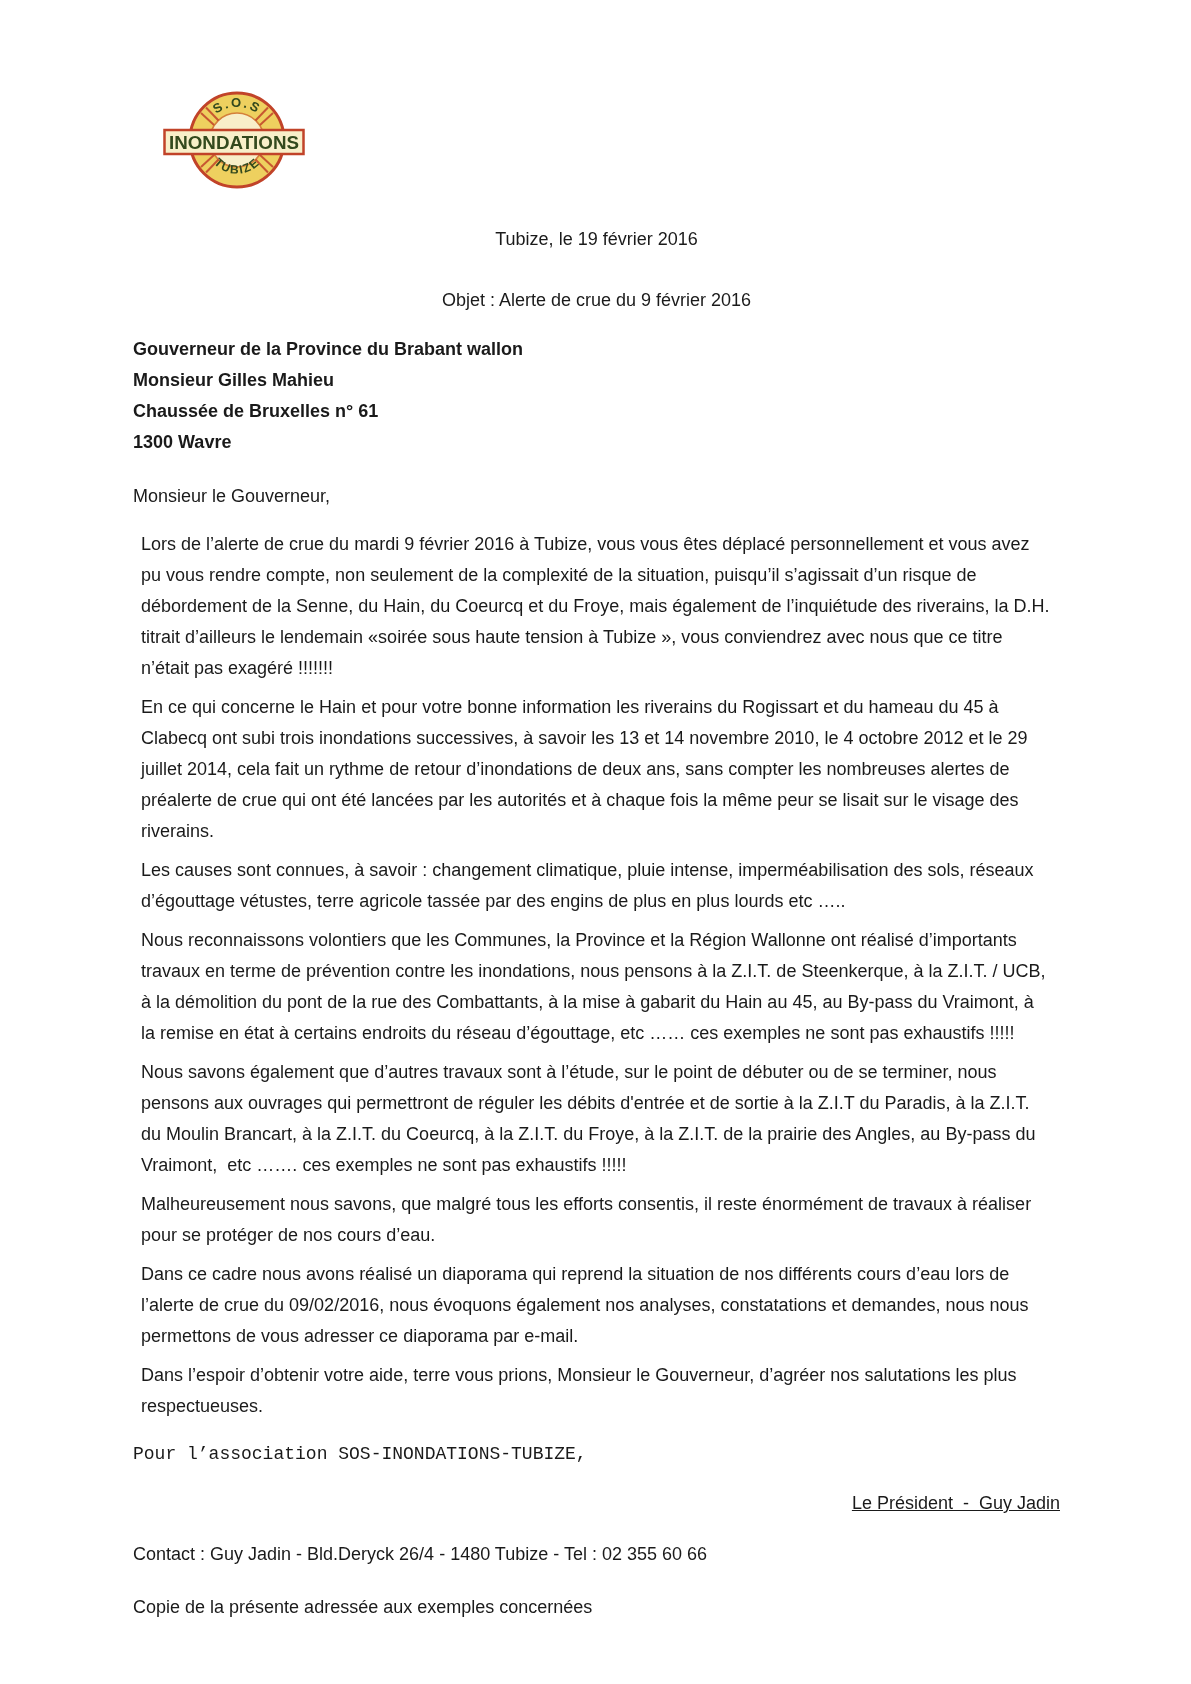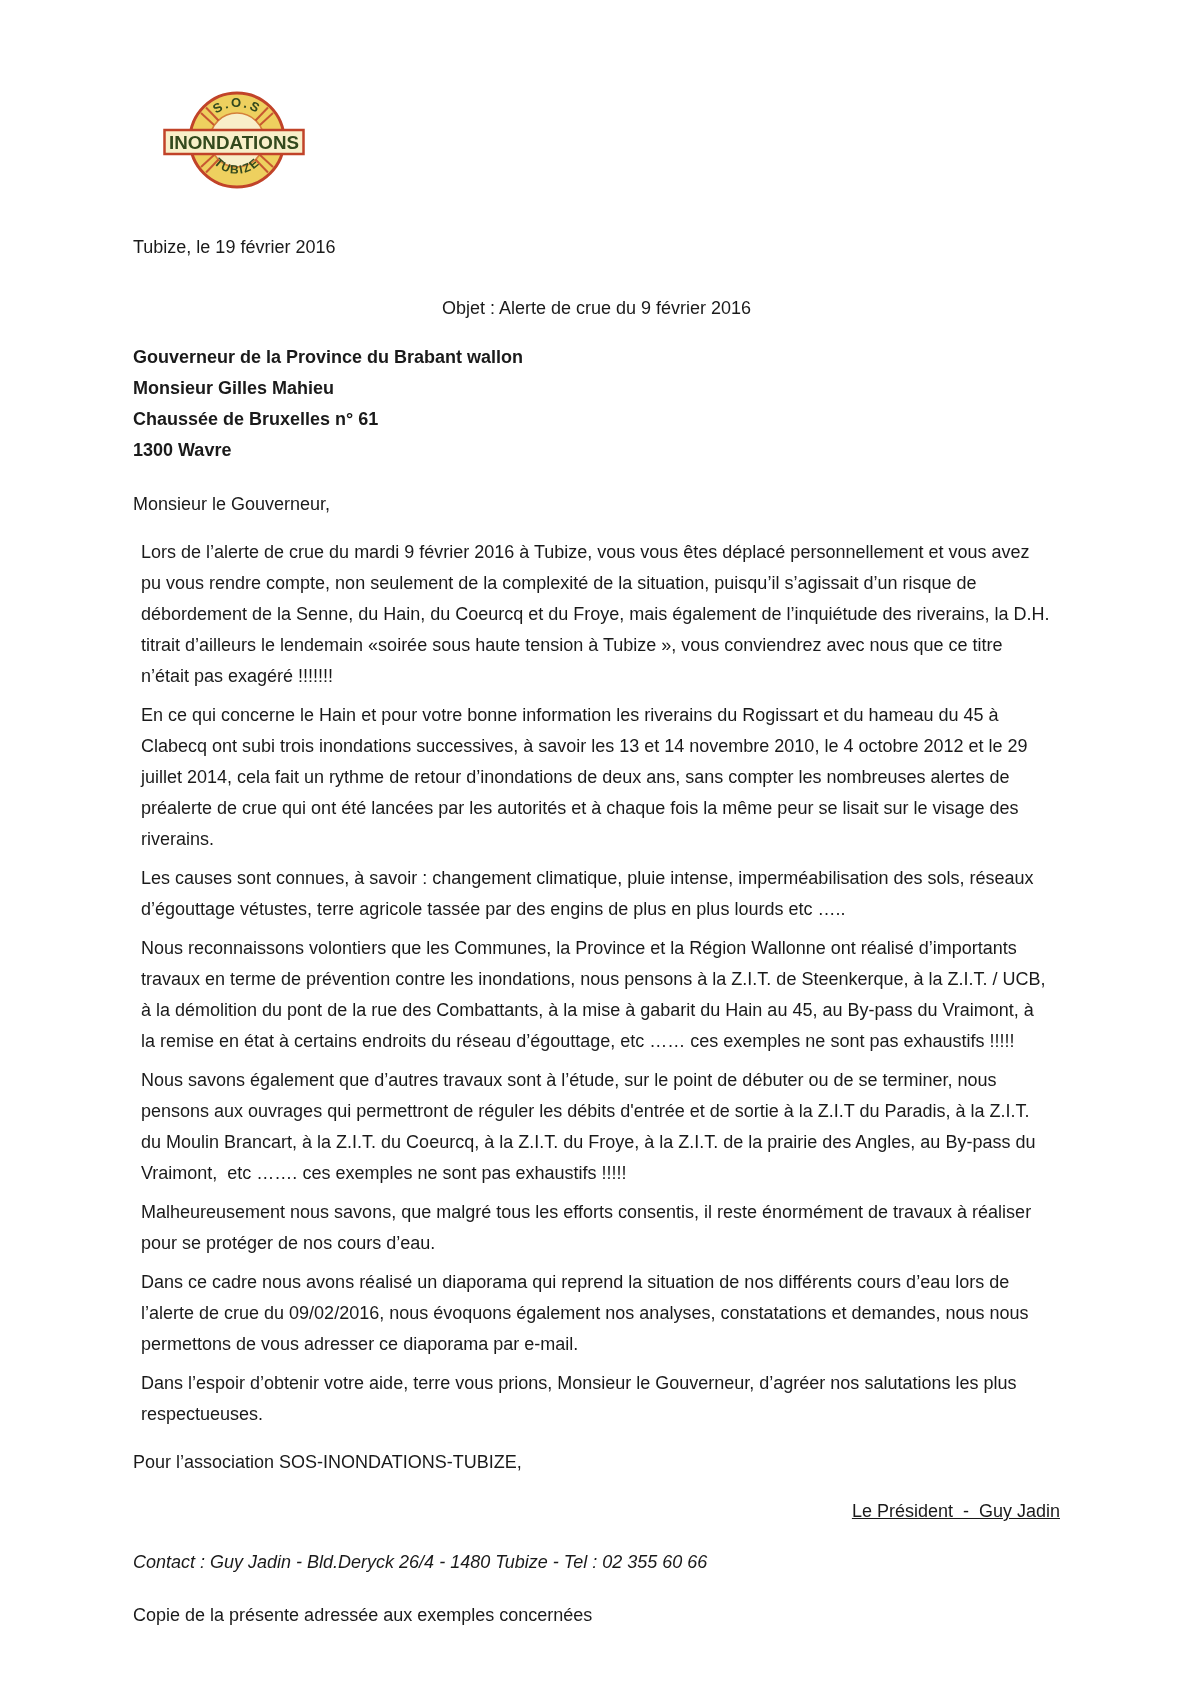--- a/index.html
+++ b/index.html
@@ -14,29 +14,29 @@
   html,body{margin:0;padding:0;background:#ffffff;}
   body{
     width:1191px;height:1684px;
     font-family:"Liberation Sans","DejaVu Sans",sans-serif;
     font-size:18px;line-height:31px;color:var(--ink);
     -webkit-font-smoothing:antialiased;
   }
   .page{box-sizing:border-box;width:1191px;height:1684px;padding:0 131px 0 133px;overflow:hidden;}
   .logo-wrap{padding-top:90px;margin-left:30px;width:142px;height:102px;}
   .logo-wrap svg{display:block;}
-  .date{margin-top:40px;text-align:left;}
+  .date{margin-top:32px;text-align:center;}
   .subject{margin-top:30px;text-align:center;}
   .recipient{margin-top:18px;font-weight:700;line-height:31px;}
   .salutation{margin-top:23px;}
   .body-block{margin-top:17px;}
   .body-block p{margin:8px;padding:0;white-space:pre-wrap;}
-  .association{margin-top:17px;}
+  .association{margin-top:17px;font-family:Liberation Mono, monospace;}
   .signature{margin-top:18px;text-align:right;white-space:pre-wrap;text-decoration:underline;}
-  .contact{margin-top:20px;font-style:italic;}
+  .contact{margin-top:20px;}
   .footer-note{margin-top:22px;}
   .logo-banner-text{
     font-family:"Liberation Sans","DejaVu Sans",sans-serif;
     font-weight:700;fill:var(--logo-green);
   }
   .logo-arc-text{
     font-family:"Liberation Sans","DejaVu Sans",sans-serif;
     font-weight:700;fill:var(--logo-green);
   }
 </style>

